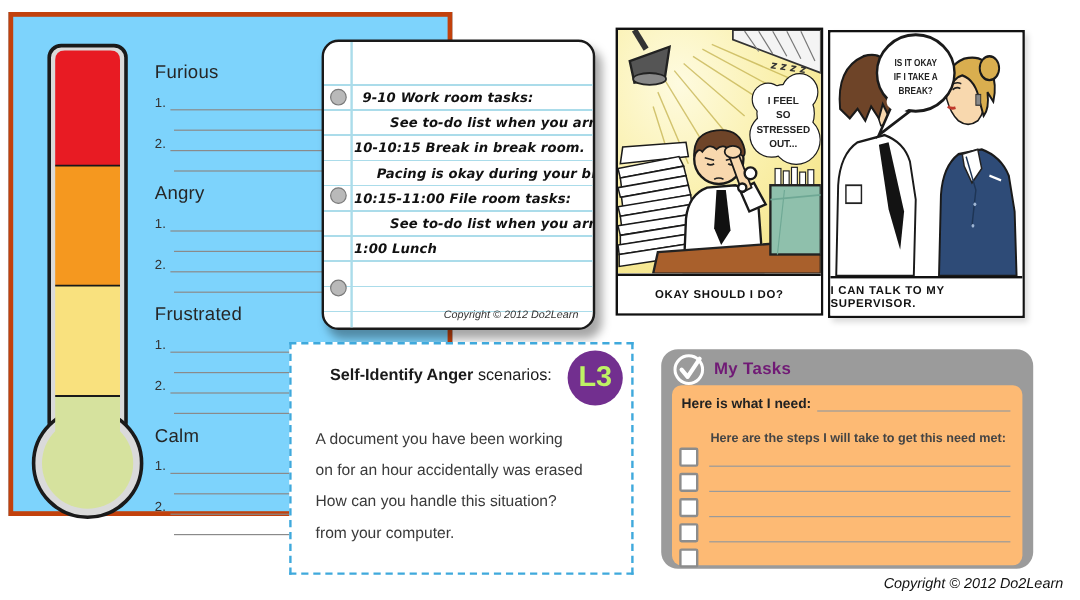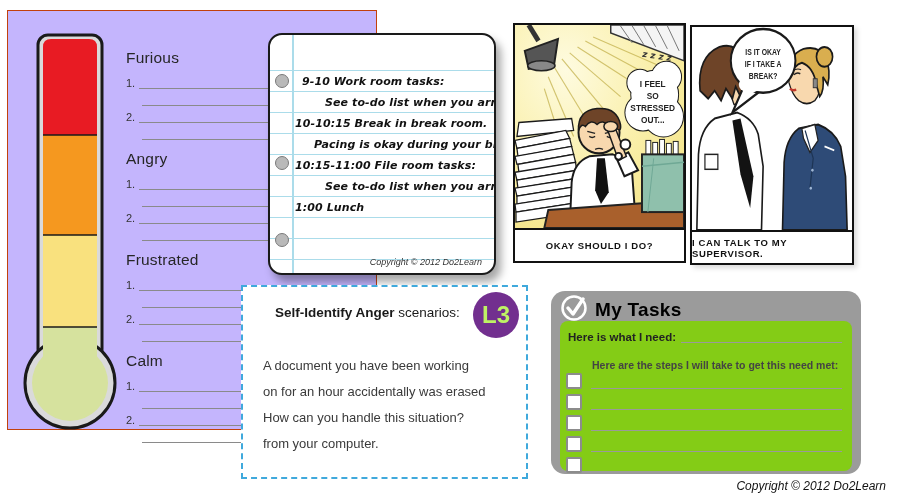--- a/index.html
+++ b/index.html
@@ -1,21 +1,21 @@
 <!DOCTYPE html>
 <html><head>
 <meta charset="utf-8">
 <style>
   * { margin:0; padding:0; box-sizing:border-box; }
   body { font-family:"Liberation Sans", sans-serif; background:#fff; }
   .stage { position:relative; width:900px; height:500px; background:#fff; overflow:hidden; }
 
   
   .page { position:absolute; left:7px; top:10px; width:370px; height:420px;
-          background:#c4b5fd; border:1px solid #c2410c; }
+          background:#7dd3fc; border:4px solid #c2410c; }
   .thermo { position:absolute; left:8px; top:18px; }
 
   .emotions { position:absolute; left:118px; top:0; width:148px; height:420px; }
   .emotion { position:absolute; left:0; width:148px; }
   .em-label { font-size:15.5px; color:#262626; margin-bottom:5px; letter-spacing:.2px; }
   .em-row { display:flex; align-items:flex-end; height:17px; }
   .em-row.plain { padding-left:16px; }
   .em-num { font-size:11px; color:#333; margin-right:4px; line-height:11px; }
   .em-line { flex:1; border-bottom:1.5px solid #8a8a8a; height:100%; }
 
@@ -50,24 +50,24 @@
   .panel svg { display:block; flex:1; width:100%; }
   .caption { height:33px; border-top:2.5px solid #111; background:#fff;
              display:flex; align-items:center; justify-content:center;
              font-size:9.5px; font-weight:bold; letter-spacing:.6px; color:#111; }
   .bubble-text { font-family:"Liberation Sans", sans-serif; font-size:8.5px; font-weight:bold; fill:#222; }
   .zzz { font-family:"DejaVu Sans", sans-serif; font-size:9px; font-weight:bold; font-style:italic; fill:#333; }
 
   
   .mytasks { position:absolute; left:551px; top:291px; width:310px; height:183px;
              background:#9B9B9B; border-radius:14px; }
-  .mt-title { position:absolute; left:44px; top:8px; color:#000000; font-weight:bold; font-size:19px; letter-spacing:.3px; }
+  .mt-title { position:absolute; left:44px; top:8px; color:#701a75; font-weight:bold; font-size:14px; letter-spacing:.3px; }
   .mt-check { position:absolute; left:8px; top:1px; }
   .mt-body { position:absolute; left:9px; right:9px; top:30px; height:150px;
-             background:#84cc16; border-radius:8px; }
+             background:#fdba74; border-radius:8px; }
   .mt-need { position:absolute; left:8px; right:10px; top:10px; display:flex; align-items:flex-end; }
   .mt-need-label { font-size:11.5px; font-weight:bold; color:#222; margin-right:5px; white-space:nowrap; }
   .mt-fill { flex:1; border-bottom:1.5px solid #9a9a9a; height:12px; }
   .mt-steps-label { position:absolute; left:32px; top:38px; font-size:10.5px; font-weight:bold; color:#444; }
   .mt-row { position:absolute; left:6px; right:10px; height:16px; display:flex; align-items:flex-end; }
   .mt-box { width:16px; height:16px; border:2px solid #8C8C8C; border-radius:2px; background:#fff; margin-right:9px; }
 
   .page-copy { position:absolute; right:14px; bottom:7px; font-style:italic; font-size:12px;
                font-weight:500; color:#111; }
 </style>

